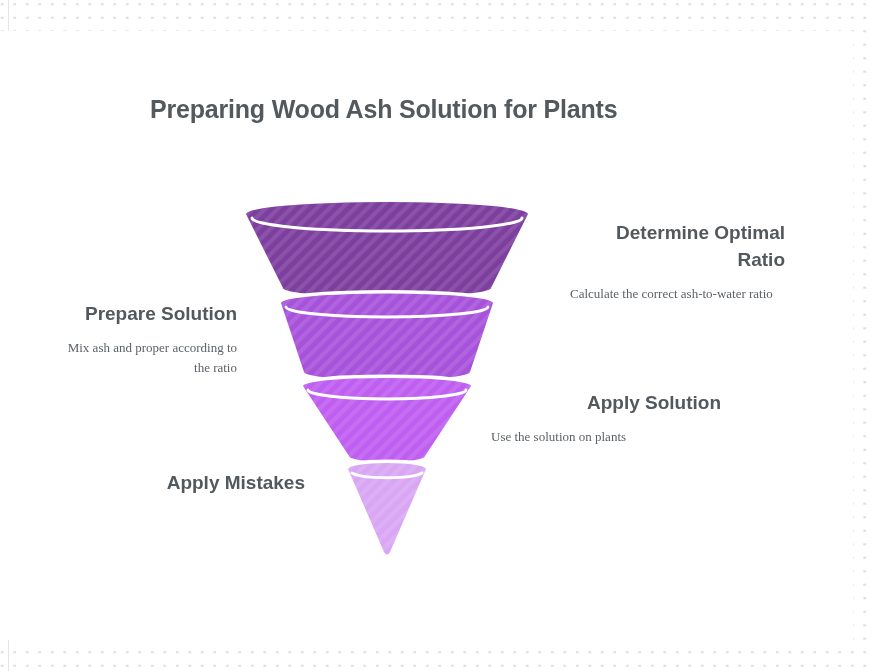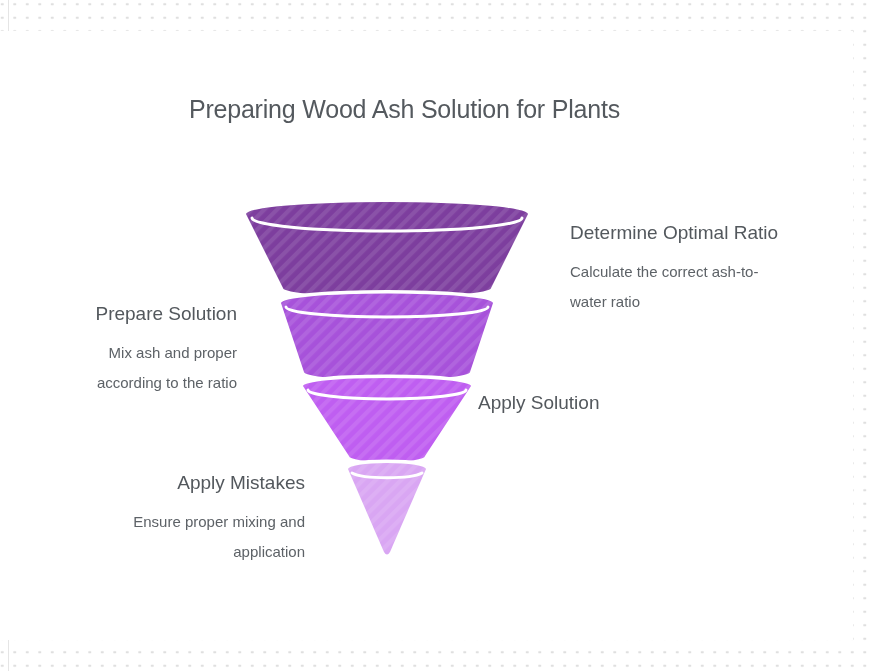--- a/index.html
+++ b/index.html
@@ -7,36 +7,36 @@
     position:relative;width:873px;height:671px;overflow:hidden;
     font-family:"Liberation Sans", sans-serif;
     background-image:radial-gradient(circle, #dfdfdf 1.1px, rgba(255,255,255,0) 1.5px);
     background-size:12.5px 13.5px;
     background-position:8.5px 11px;
   }
   .canvas-vline{position:absolute;left:8px;top:0;width:1px;height:671px;background:#e5e5e5;}
   .card{position:absolute;left:0;top:31px;width:853px;height:609px;background:#ffffff;}
   .title{
     position:absolute;left:150px;top:95px;width:470px;
-    text-align:right;white-space:nowrap;
-    font-size:25px;font-weight:400;color:#54595e;letter-spacing:-0.2px;
+    text-align:left;white-space:nowrap;
+    font-size:25px;font-weight:700;color:#54595e;letter-spacing:-0.2px;
   }
   .funnel-svg{position:absolute;left:200px;top:195px;}
   .step{position:absolute;}
   .step h3{
-    margin:0;font-size:19px;font-weight:400;color:#53585d;line-height:27px;
+    margin:0;font-size:19px;font-weight:700;color:#53585d;line-height:27px;text-align:right;
   }
   .step p{
-    margin:11px 0 0 0;font-size:15px;color:#5d6267;line-height:30px;
+    margin:11px 0 0 0;font-size:13px;color:#5d6267;line-height:20px;font-family:Liberation Serif, serif;
   }
   .step.right{text-align:left;}
   .step.left{text-align:right;}
   .step-determine{left:570px;top:219px;width:215px;}
   .step-prepare{left:57px;top:300px;width:180px;}
-  .step-apply{left:478px;top:389px;width:230px;}
+  .step-apply{left:491px;top:389px;width:230px;}
   .step-avoid{left:113px;top:469px;width:192px;}
 </style>
 </head>
 <body>
 
 <div class="stage">
 
   <div class="canvas-vline"></div>
   <div class="card"></div>
 
@@ -75,20 +75,20 @@
     <p>Calculate the correct ash-to-water ratio</p>
   </div>
 
   <div class="step left step-prepare">
     <h3>Prepare Solution</h3>
     <p>Mix ash and proper according to the ratio</p>
   </div>
 
   <div class="step right step-apply">
     <h3>Apply Solution</h3>
+    <p>Use the solution on plants</p>
   </div>
 
   <div class="step left step-avoid">
     <h3>Apply Mistakes</h3>
-    <p>Ensure proper mixing and application</p>
   </div>
 
 </div>
 
 </body></html>

